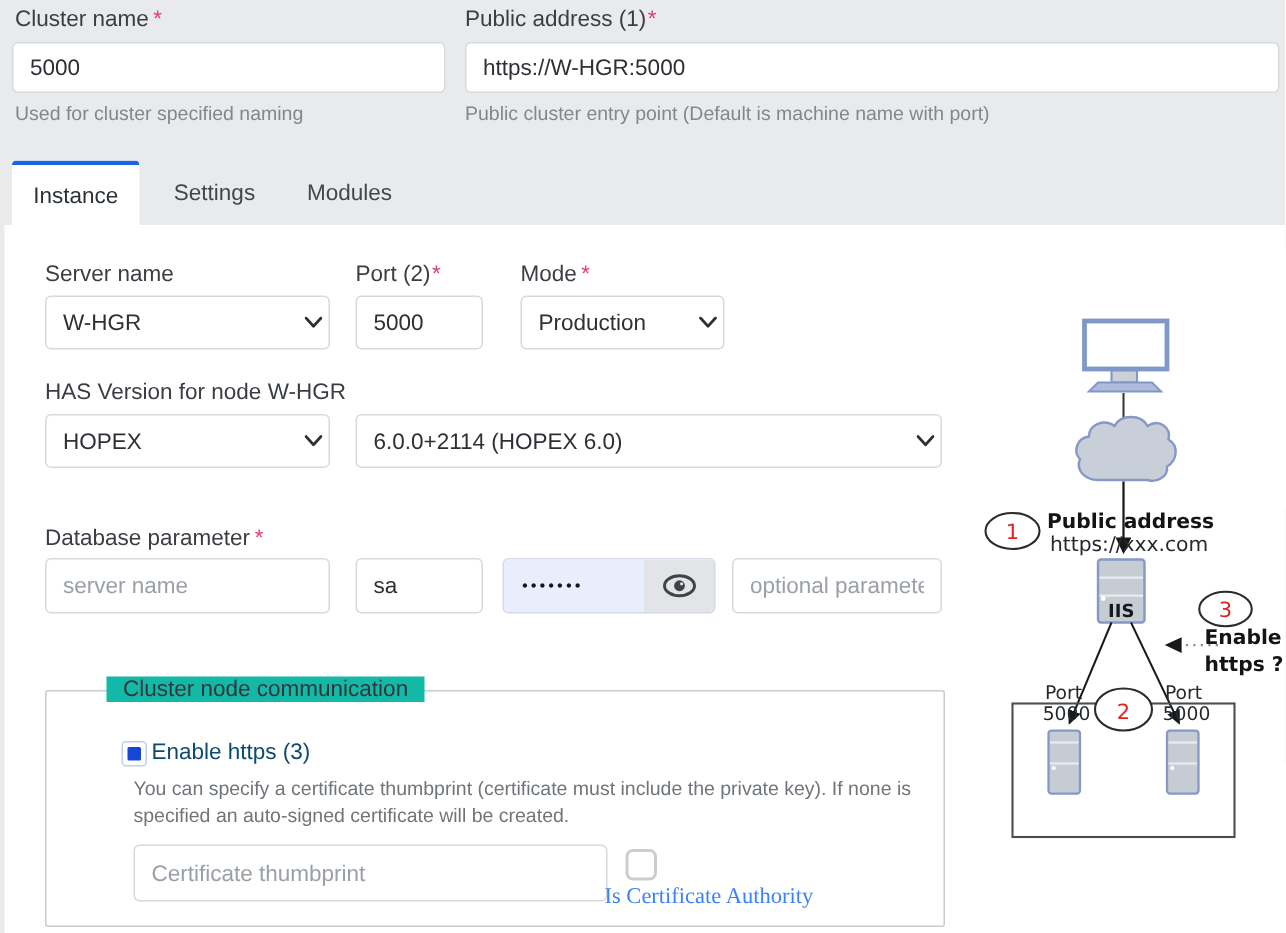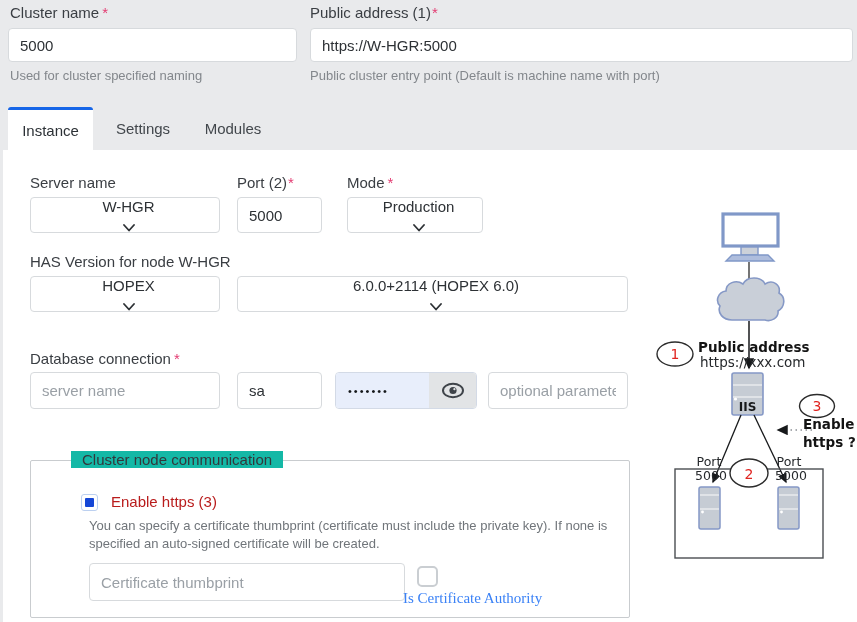--- a/index.html
+++ b/index.html
@@ -9,21 +9,21 @@
   .lbl{position:absolute;font-size:15px;color:#3a3e43;white-space:nowrap;}
   .req{color:#e33b71;margin-left:3px;}
   .req.tight{margin-left:1px;}
   .helper{position:absolute;font-size:13px;color:#83878c;white-space:nowrap;}
   .txt{position:absolute;background:#fff;border:1px solid #d7dadd;border-radius:4px;
        font-family:"Liberation Sans",sans-serif;font-size:15px;color:#2d3135;
        padding:0 11px;box-sizing:border-box;outline:none;}
   .txt::placeholder{color:#9aa0a6;}
   .select{position:absolute;background:#fff;border:1px solid #d7dadd;border-radius:4px;
           display:flex;align-items:center;justify-content:space-between;
-          padding:0 4px 0 11px;box-sizing:border-box;cursor:pointer;font-size:15px;color:#2d3135;flex-direction:column;}
+          padding:0 4px 0 11px;box-sizing:border-box;cursor:pointer;font-size:15px;color:#2d3135;}
   .tab{position:absolute;top:107px;height:43px;display:flex;align-items:center;justify-content:center;
        font-size:15px;color:#42474c;cursor:pointer;box-sizing:border-box;}
   .tab.active{background:#fff;border-top:3px solid #1766e8;border-radius:3px 3px 0 0;color:#2c3136;}
   .pw-group{position:absolute;left:335px;top:372px;width:142px;height:37px;border-radius:4px;
             overflow:hidden;display:flex;border:1px solid #d3dae6;box-sizing:border-box;}
   .pw-field{width:93px;background:#e8eefb;display:flex;align-items:center;padding-left:12px;
             font-size:11px;letter-spacing:2px;color:#14171a;box-sizing:border-box;}
   .pw-eye{width:47px;background:#e2e4e6;display:flex;align-items:center;justify-content:center;cursor:pointer;}
   .fieldset{position:absolute;left:30px;top:460px;width:598px;height:156px;
             border:1px solid #c9cccf;border-radius:2px;background:#fff;}
@@ -96,21 +96,21 @@
     </svg>
   </div>
   <div class="select" style="left:237px;top:276px;width:391px;height:36px;">
     <span>6.0.0+2114 (HOPEX 6.0)</span>
     <svg width="12" height="8" viewBox="0 0 12 8">
       <path d="M1 1 L6 6.5 L11 1" fill="none" stroke="#2d3135" stroke-width="1.8" stroke-linecap="round" stroke-linejoin="round"></path>
     </svg>
   </div>
 
   <div class="lbl" style="left:30px;top:350px;">
-    <span>Database connection</span><span class="req">*</span>
+    <span>Database parameter</span><span class="req">*</span>
   </div>
   <input class="txt" style="left: 30px; top: 372px; width: 190px; height: 37px;" placeholder="server name">
   <input class="txt" style="left: 237px; top: 372px; width: 85px; height: 37px;" value="sa">
   <div class="pw-group">
     <div class="pw-field">•••••••</div>
     <div class="pw-eye">
       <svg width="24" height="17" viewBox="0 0 24 17">
         <ellipse cx="12" cy="8.5" rx="10" ry="6.7" fill="none" stroke="#3f444a" stroke-width="2"></ellipse>
         <circle cx="12" cy="8.5" r="3.6" fill="#3f444a"></circle>
         <circle cx="13.4" cy="7.2" r="1.1" fill="#e2e4e6"></circle>
@@ -118,21 +118,21 @@
     </div>
   </div>
   <input class="txt" style="left: 488px; top: 372px; width: 140px; height: 37px;" placeholder="optional parameter">
 
   <div class="fieldset">
     <div class="legend">Cluster node communication</div>
 
     <div class="cb-outer" style="left:50px;top:33px;">
       <div class="cb-inner"></div>
     </div>
-    <div class="lbl" style="left:80px;top:32px;color:#b91c1c;">Enable https (3)</div>
+    <div class="lbl" style="left:70px;top:32px;color:#0c4a6e;">Enable https (3)</div>
 
     <div class="hint" style="left:58px;top:75px;">specified an auto-signed certificate will be created.</div>
     <div class="hint" style="left:58px;top:57px;">You can specify a certificate thumbprint (certificate must include the private key). If none is</div>
 
     <input class="txt" style="left: 58px; top: 102px; width: 316px; height: 38px;" placeholder="Certificate thumbprint">
 
     <div class="cb-empty" style="left:386px;top:105px;"></div>
     <div class="lbl" style="left:372px;top:129px;color:#3b82f6;font-family:Liberation Serif, serif;">Is Certificate Authority</div>
   </div>
 

